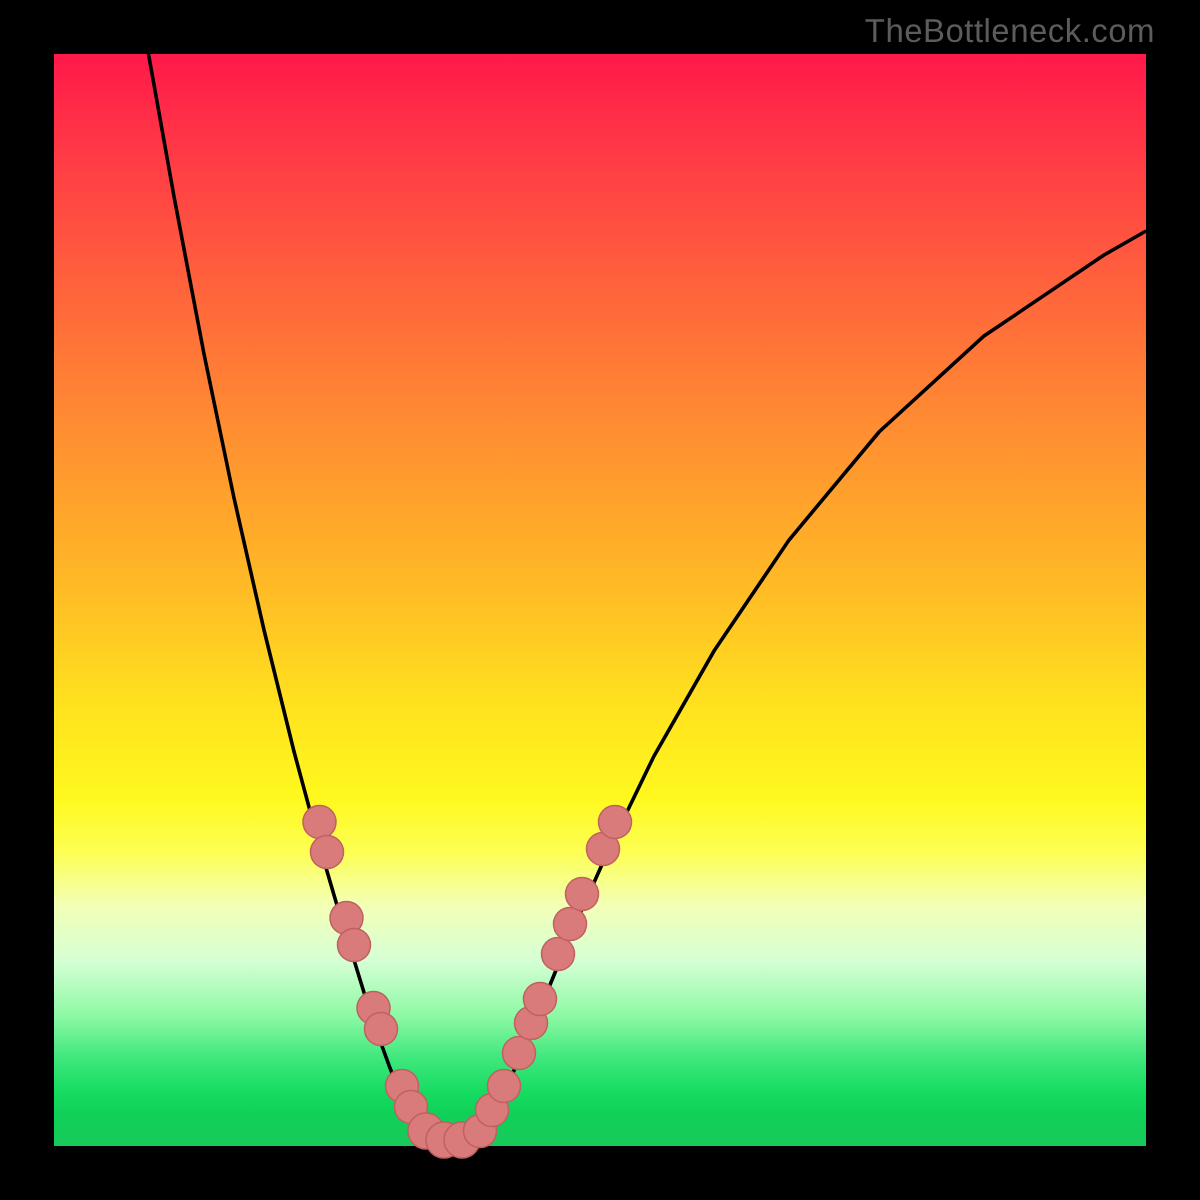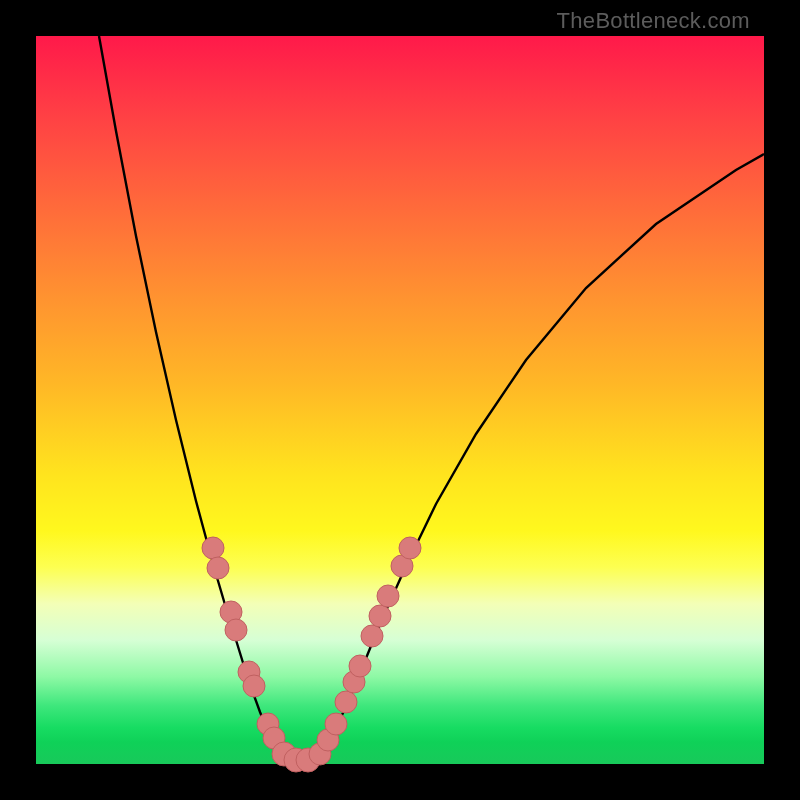--- a/index.html
+++ b/index.html
@@ -9,20 +9,21 @@
     height: 800px;
     overflow: hidden;
     background: #000;
     font-family: Arial, Helvetica, sans-serif;
   }
   .frame {
     position: relative;
     width: 780px;
     height: 800px;
     background: #000;
+    padding-left: 20px;
   }
   .plot-area {
     position: absolute;
     left: 36px;
     top: 36px;
     width: 728px;
     height: 728px;
     
     background: linear-gradient(to bottom,
       #ff194a 0%,

